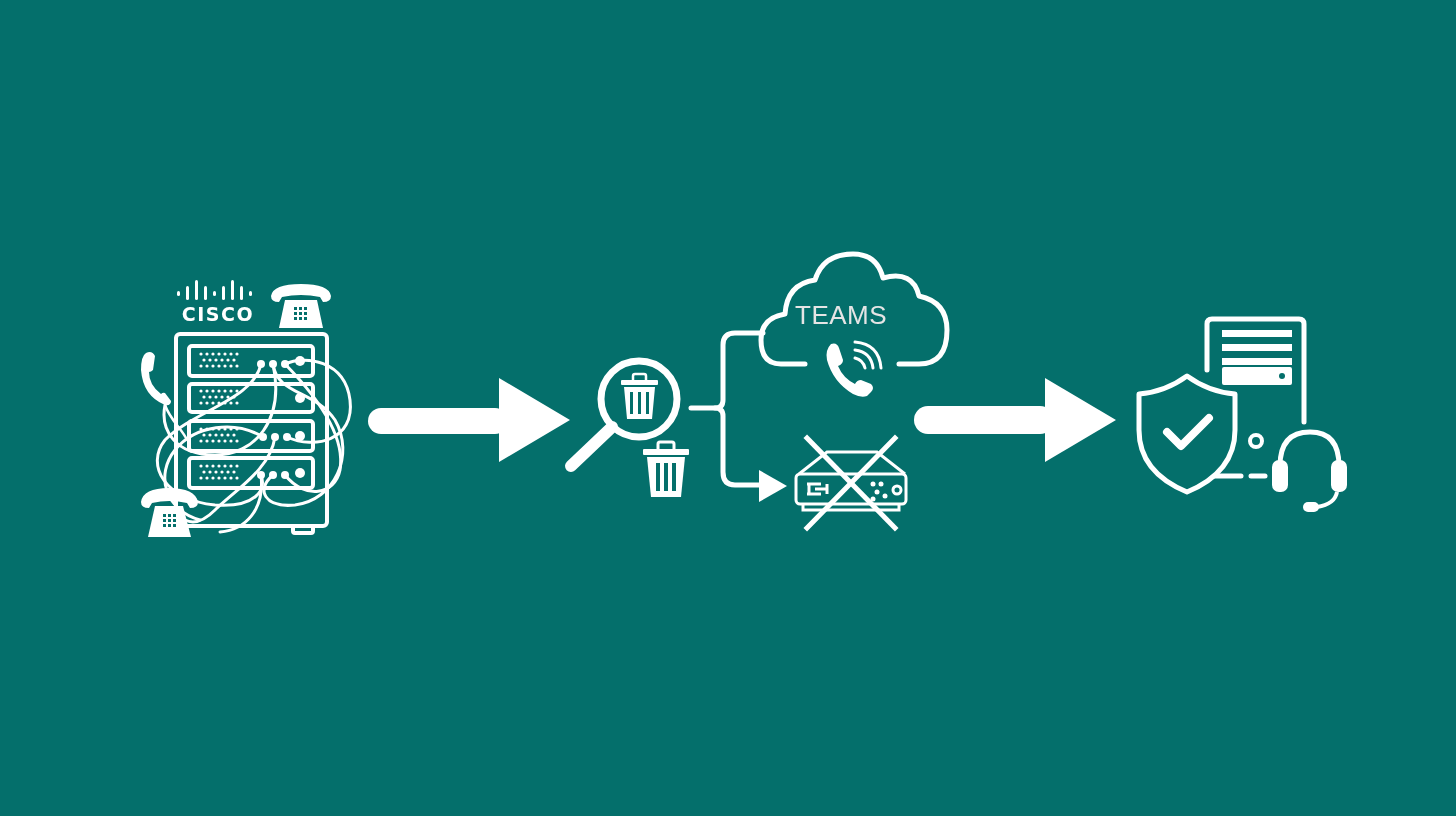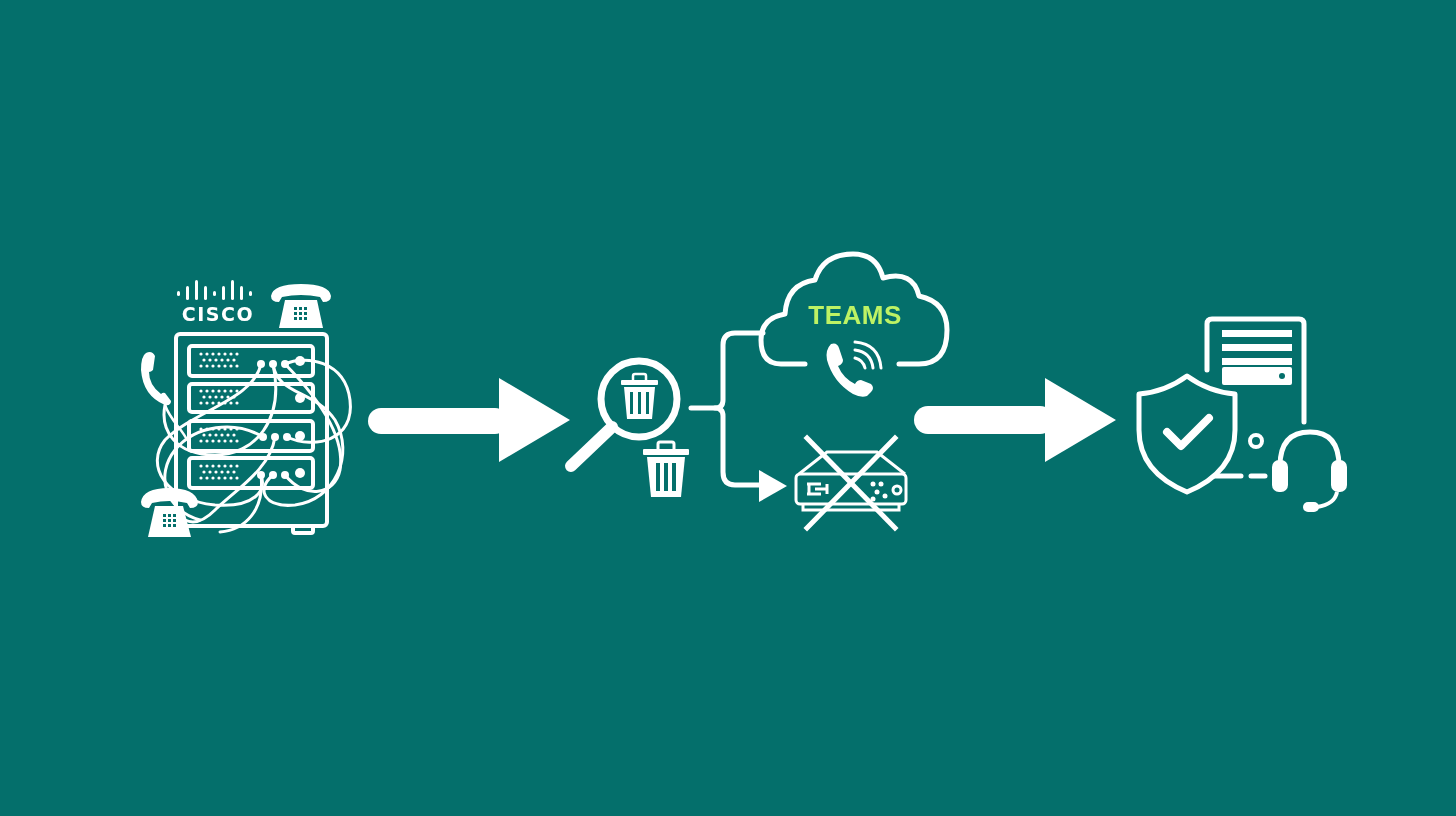--- a/index.html
+++ b/index.html
@@ -9,22 +9,22 @@
     font-family: "Liberation Sans", sans-serif;
   }
   .canvas { position: absolute; left: 15px; top: 0; width: 1456px; height: 800px; }
   .canvas svg { position: absolute; left: 0; top: 0; }
   .label-cisco {
     position: absolute; left: 166px; top: 303px; width: 74px; text-align: center;
     color: #fff; font-weight: bold; font-size: 19px; letter-spacing: 1.5px;
     font-family: "DejaVu Sans", sans-serif;
   }
   .label-teams {
-    position: absolute; left: 780px; top: 300px; width: 120px; text-align: center;
-    color: #bef264; font-weight: bold; font-size: 26px; letter-spacing: 0.5px;
+    position: absolute; left: 780px; top: 300px; width: 120px; 
+    color: #e5e5e5; font-weight: normal; font-size: 26px; letter-spacing: 0.5px;
     font-family: "Liberation Sans", sans-serif;
   }
 </style>
 </head>
 <body>
 
 <div class="canvas">
 <svg width="1456" height="816" viewBox="0 0 1456 816" xmlns="http://www.w3.org/2000/svg">
 
   <g>

